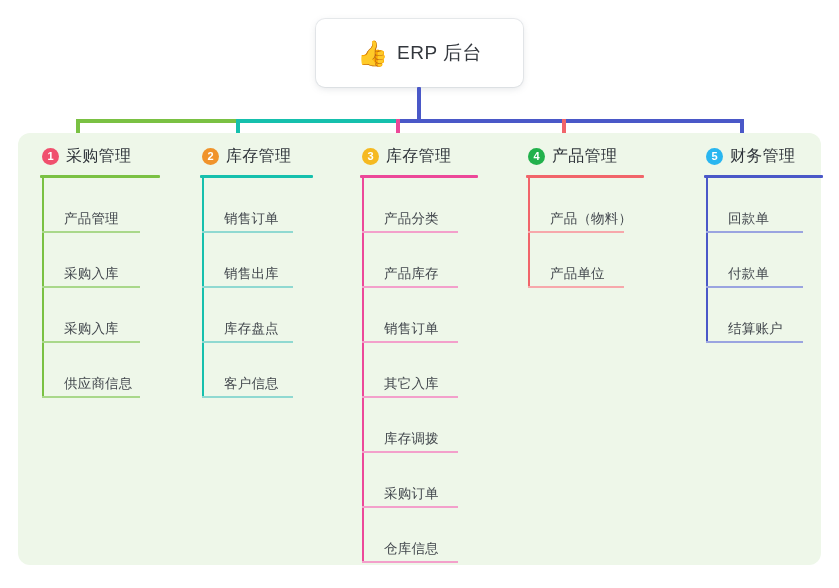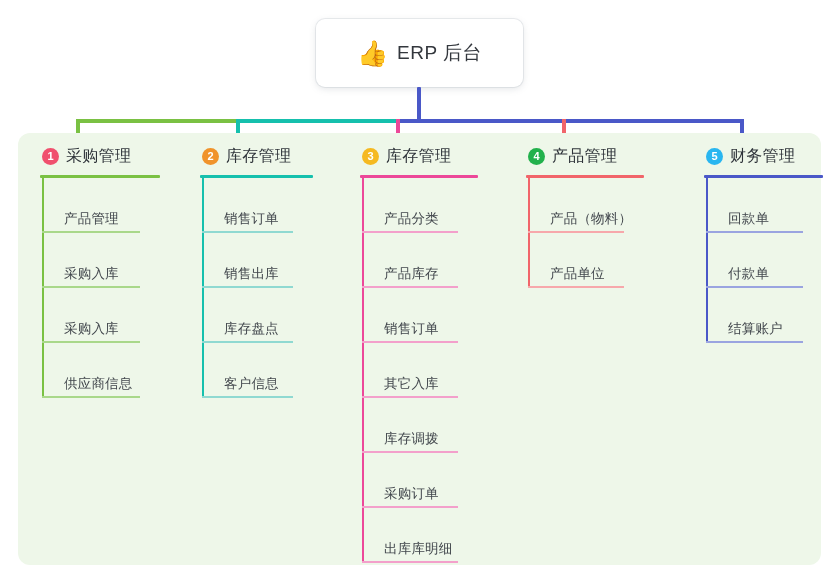--- a/index.html
+++ b/index.html
@@ -180,21 +180,21 @@
             </div>
             <div class="item">
               <span class="item-label">库存调拨</span>
               <div class="item-rule" style="background: rgb(243, 160, 203); width: 96px;"></div>
             </div>
             <div class="item">
               <span class="item-label">采购订单</span>
               <div class="item-rule" style="background: rgb(243, 160, 203); width: 96px;"></div>
             </div>
             <div class="item">
-              <span class="item-label">出库库明细</span>
+              <span class="item-label">仓库信息</span>
               <div class="item-rule" style="background: rgb(243, 160, 203); width: 96px;"></div>
             </div>
           </div>
         </div>
         <div class="col" style="left: 508px; width: 160px;">
           <div class="col-head">
             <span class="badge" style="background: rgb(34, 177, 76);">4</span>
             <span class="col-title">产品管理</span>
           </div>
           <div class="head-rule" style="background: rgb(241, 101, 106); width: 118px;"></div>

